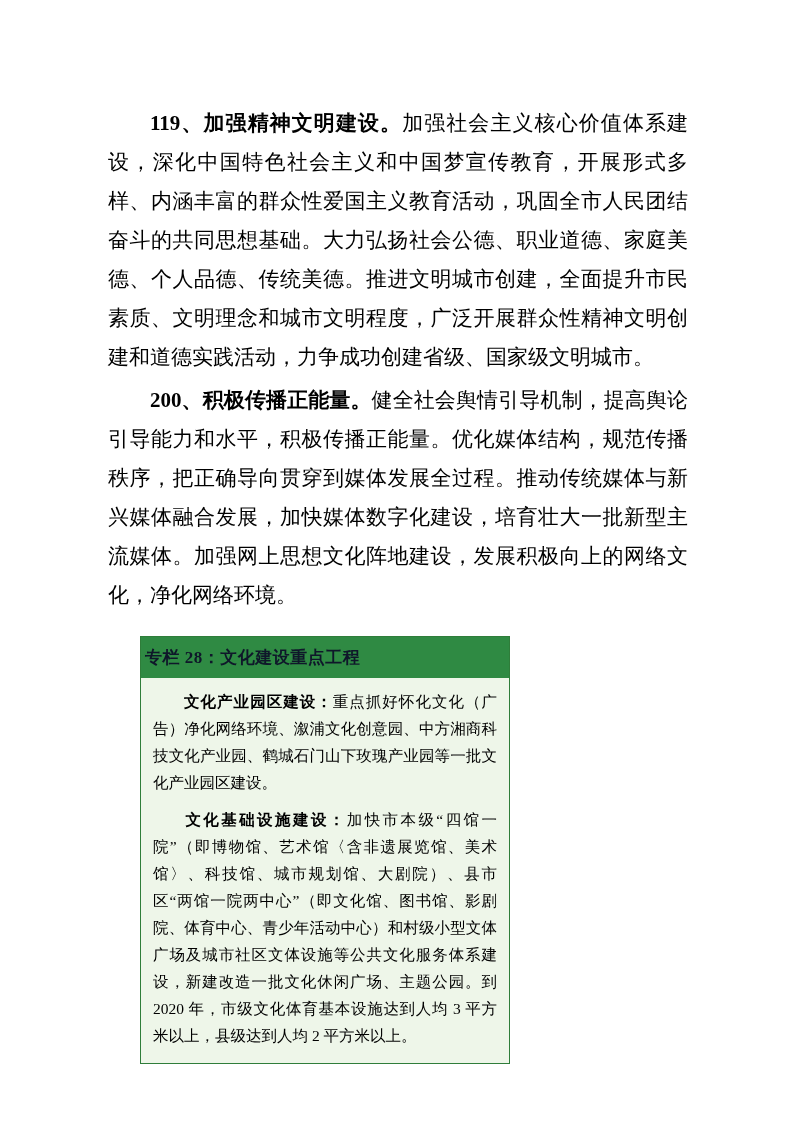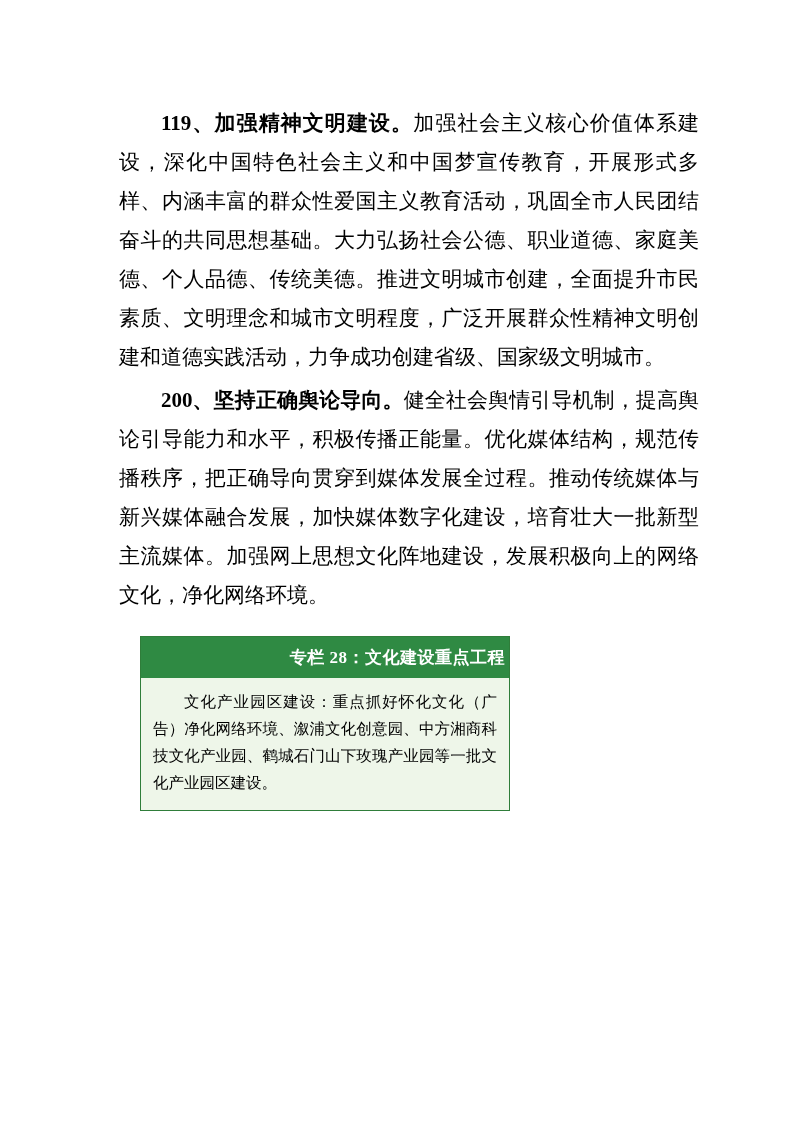--- a/index.html
+++ b/index.html
@@ -15,21 +15,20 @@
     font-family: "Liberation Serif", "DejaVu Serif", serif;
     color: #000000;
     box-sizing: border-box;
     overflow: hidden;
   }
   .content {
     position: absolute;
     left: 108px;
     top: 104px;
     width: 580px;
-    margin-left: 11px;
   }
   .para {
     font-size: 21px;
     line-height: 39px;
     text-align: justify;
     text-justify: inter-ideograph;
     margin: 0 0 4px 0;
   }
   .para .lead {
     font-weight: bold;
@@ -42,24 +41,24 @@
     position: absolute;
     left: 140px;
     top: 636px;
     width: 370px;
     border: 1px solid #2f7d3a;
     background: #eef6e9;
     box-sizing: border-box;
   }
   .box-header {
     background: #2f8a43;
-    color: #ffffff;
+    color: #0f172a;
     font-weight: bold;
     font-size: 17px;
-    text-align: right;
+    text-align: left;
     padding: 9px 4px 9px 4px;
     letter-spacing: 0.5px;
   }
   .box-body {
     padding: 10px 12px 14px 12px;
   }
   .box-item {
     font-size: 15.5px;
     line-height: 27px;
     text-align: justify;
@@ -67,21 +66,21 @@
     margin: 0 0 10px 0;
   }
   .box-item:last-child {
     margin-bottom: 0;
   }
   .box-item .item-indent {
     display: inline-block;
     width: 30px;
   }
   .box-item .item-title {
-    font-weight: normal;
+    font-weight: bold;
     margin-top: 12px;
   }
   .page-number {
     position: absolute;
     left: 0;
     right: 0;
     top: 1025px;
     text-align: center;
     font-size: 15px;
     font-family: "Liberation Serif", "DejaVu Serif", serif;
@@ -89,25 +88,26 @@
 </style>
 </head>
 <body>
 
 <div class="page">
 
   <div class="content">
 
     <p class="para"><span class="indent"></span><span class="lead">119、</span><span class="lead">加强精神文明建设。</span><span>加强社会主义核心价值体系建设，深化中国特色社会主义和中国梦宣传教育，开展形式多样、内涵丰富的群众性爱国主义教育活动，巩固全市人民团结奋斗的共同思想基础。大力弘扬社会公德、职业道德、家庭美德、个人品德、传统美德。推进文明城市创建，全面提升市民素质、文明理念和城市文明程度，广泛开展群众性精神文明创建和道德实践活动，力争成功创建省级、国家级文明城市。</span></p>
 
-    <p class="para"><span class="indent"></span><span class="lead">200、</span><span class="lead">坚持正确舆论导向。</span><span>健全社会舆情引导机制，提高舆论引导能力和水平，积极传播正能量。优化媒体结构，规范传播秩序，把正确导向贯穿到媒体发展全过程。推动传统媒体与新兴媒体融合发展，加快媒体数字化建设，培育壮大一批新型主流媒体。加强网上思想文化阵地建设，发展积极向上的网络文化，净化网络环境。</span></p>
+    <p class="para"><span class="indent"></span><span class="lead">200、</span><span class="lead">积极传播正能量。</span><span>健全社会舆情引导机制，提高舆论引导能力和水平，积极传播正能量。优化媒体结构，规范传播秩序，把正确导向贯穿到媒体发展全过程。推动传统媒体与新兴媒体融合发展，加快媒体数字化建设，培育壮大一批新型主流媒体。加强网上思想文化阵地建设，发展积极向上的网络文化，净化网络环境。</span></p>
 
   </div>
 
   <div class="box">
     <div class="box-header">专栏 28：文化建设重点工程</div>
     <div class="box-body">
       <p class="box-item"><span class="item-indent"></span><span class="item-title">文化产业园区建设：</span><span>重点抓好怀化文化（广告）净化网络环境、溆浦文化创意园、中方湘商科技文化产业园、鹤城石门山下玫瑰产业园等一批文化产业园区建设。</span></p>
+      <p class="box-item"><span class="item-indent"></span><span class="item-title">文化基础设施建设：</span><span>加快市本级“四馆一院”（即博物馆、艺术馆〈含非遗展览馆、美术馆〉、科技馆、城市规划馆、大剧院）、县市区“两馆一院两中心”（即文化馆、图书馆、影剧院、体育中心、青少年活动中心）和村级小型文体广场及城市社区文体设施等公共文化服务体系建设，新建改造一批文化休闲广场、主题公园。到 2020 年，市级文化体育基本设施达到人均 3 平方米以上，县级达到人均 2 平方米以上。</span></p>
     </div>
   </div>
 
 
 </div>
 
 </body></html>

